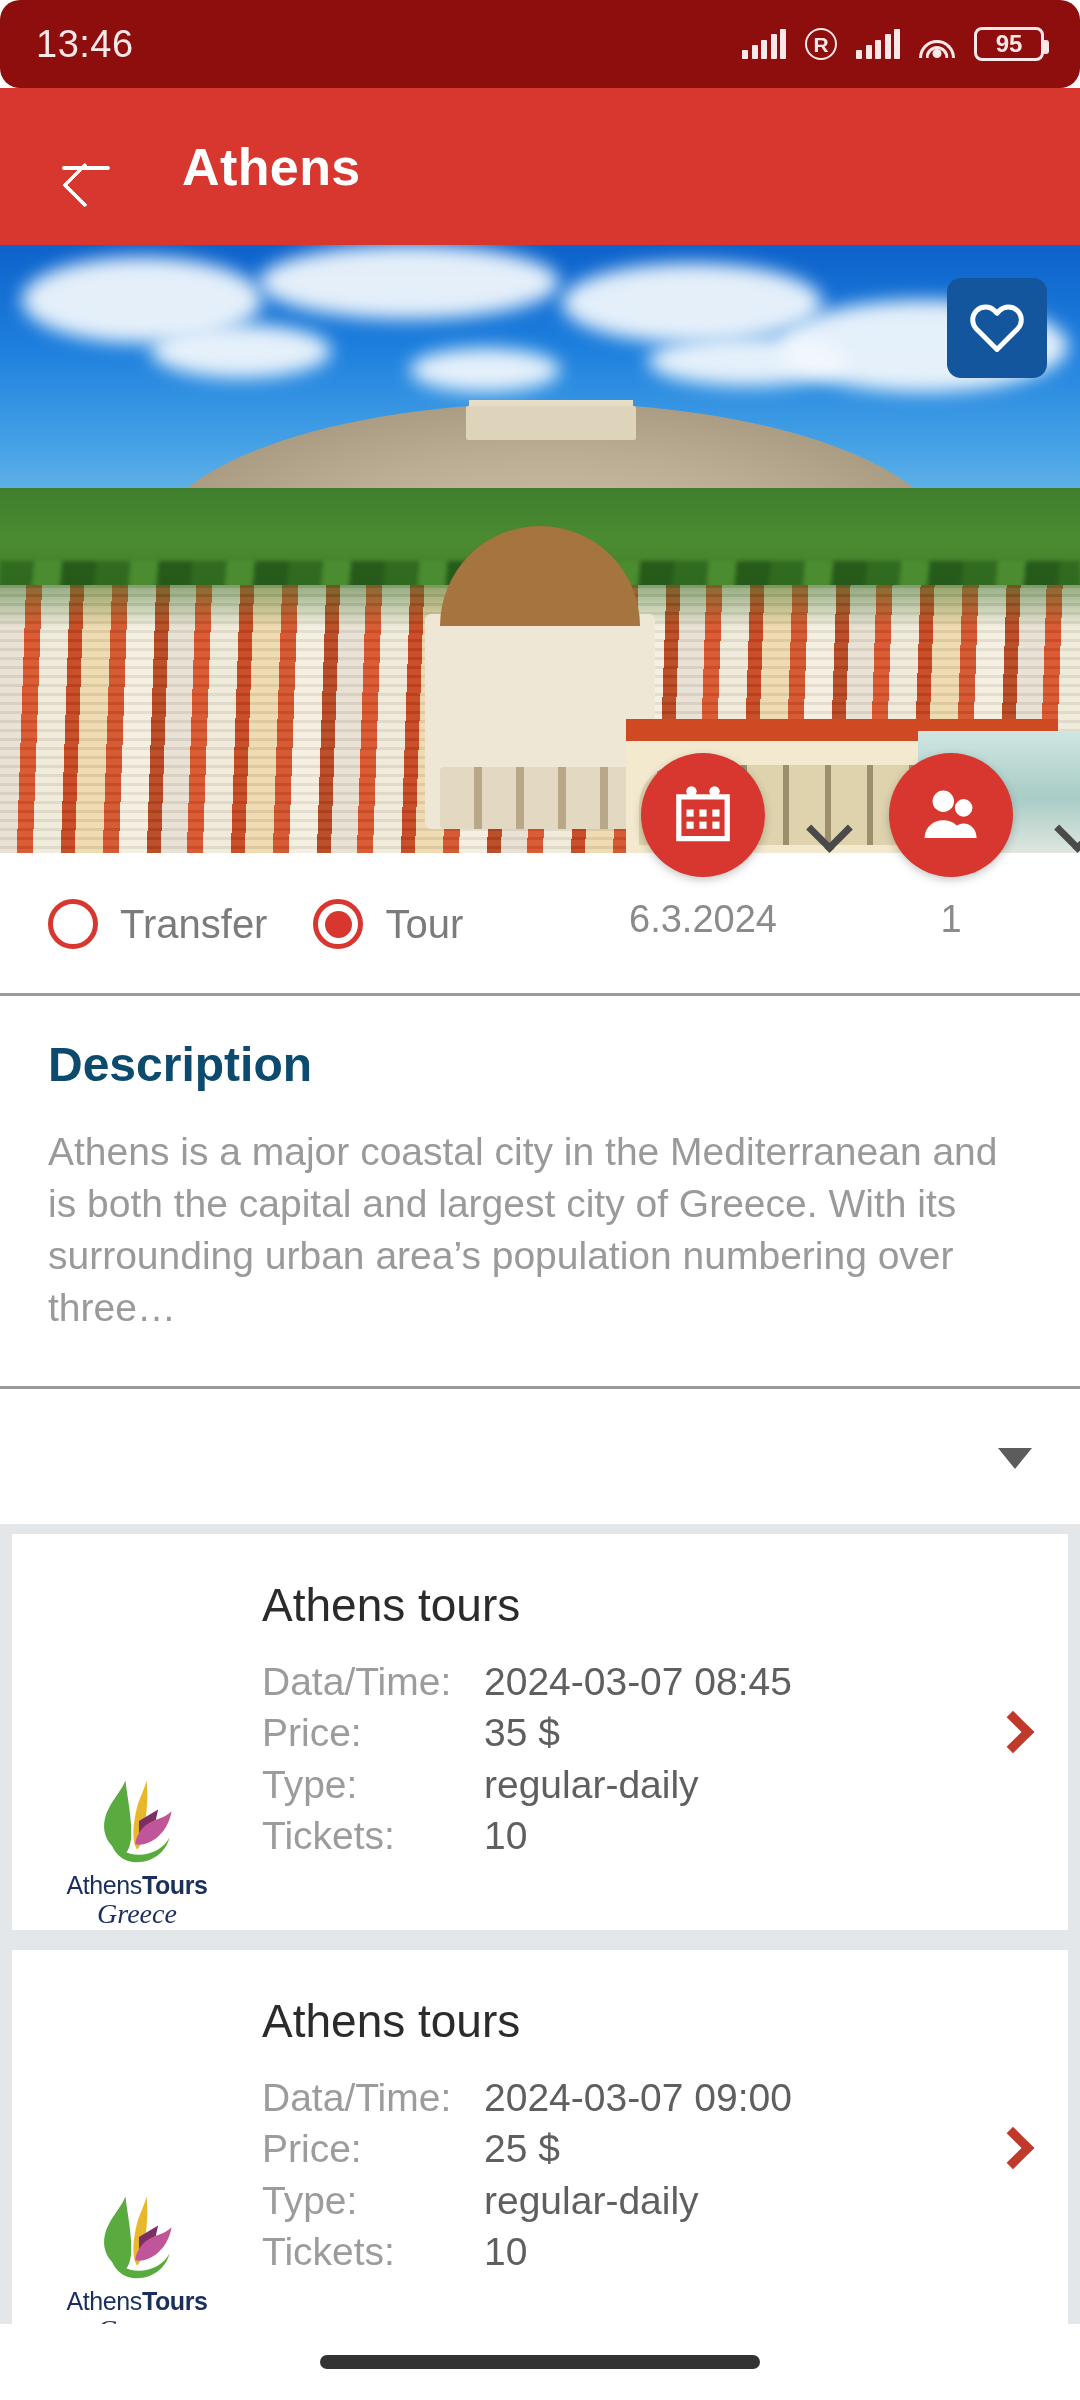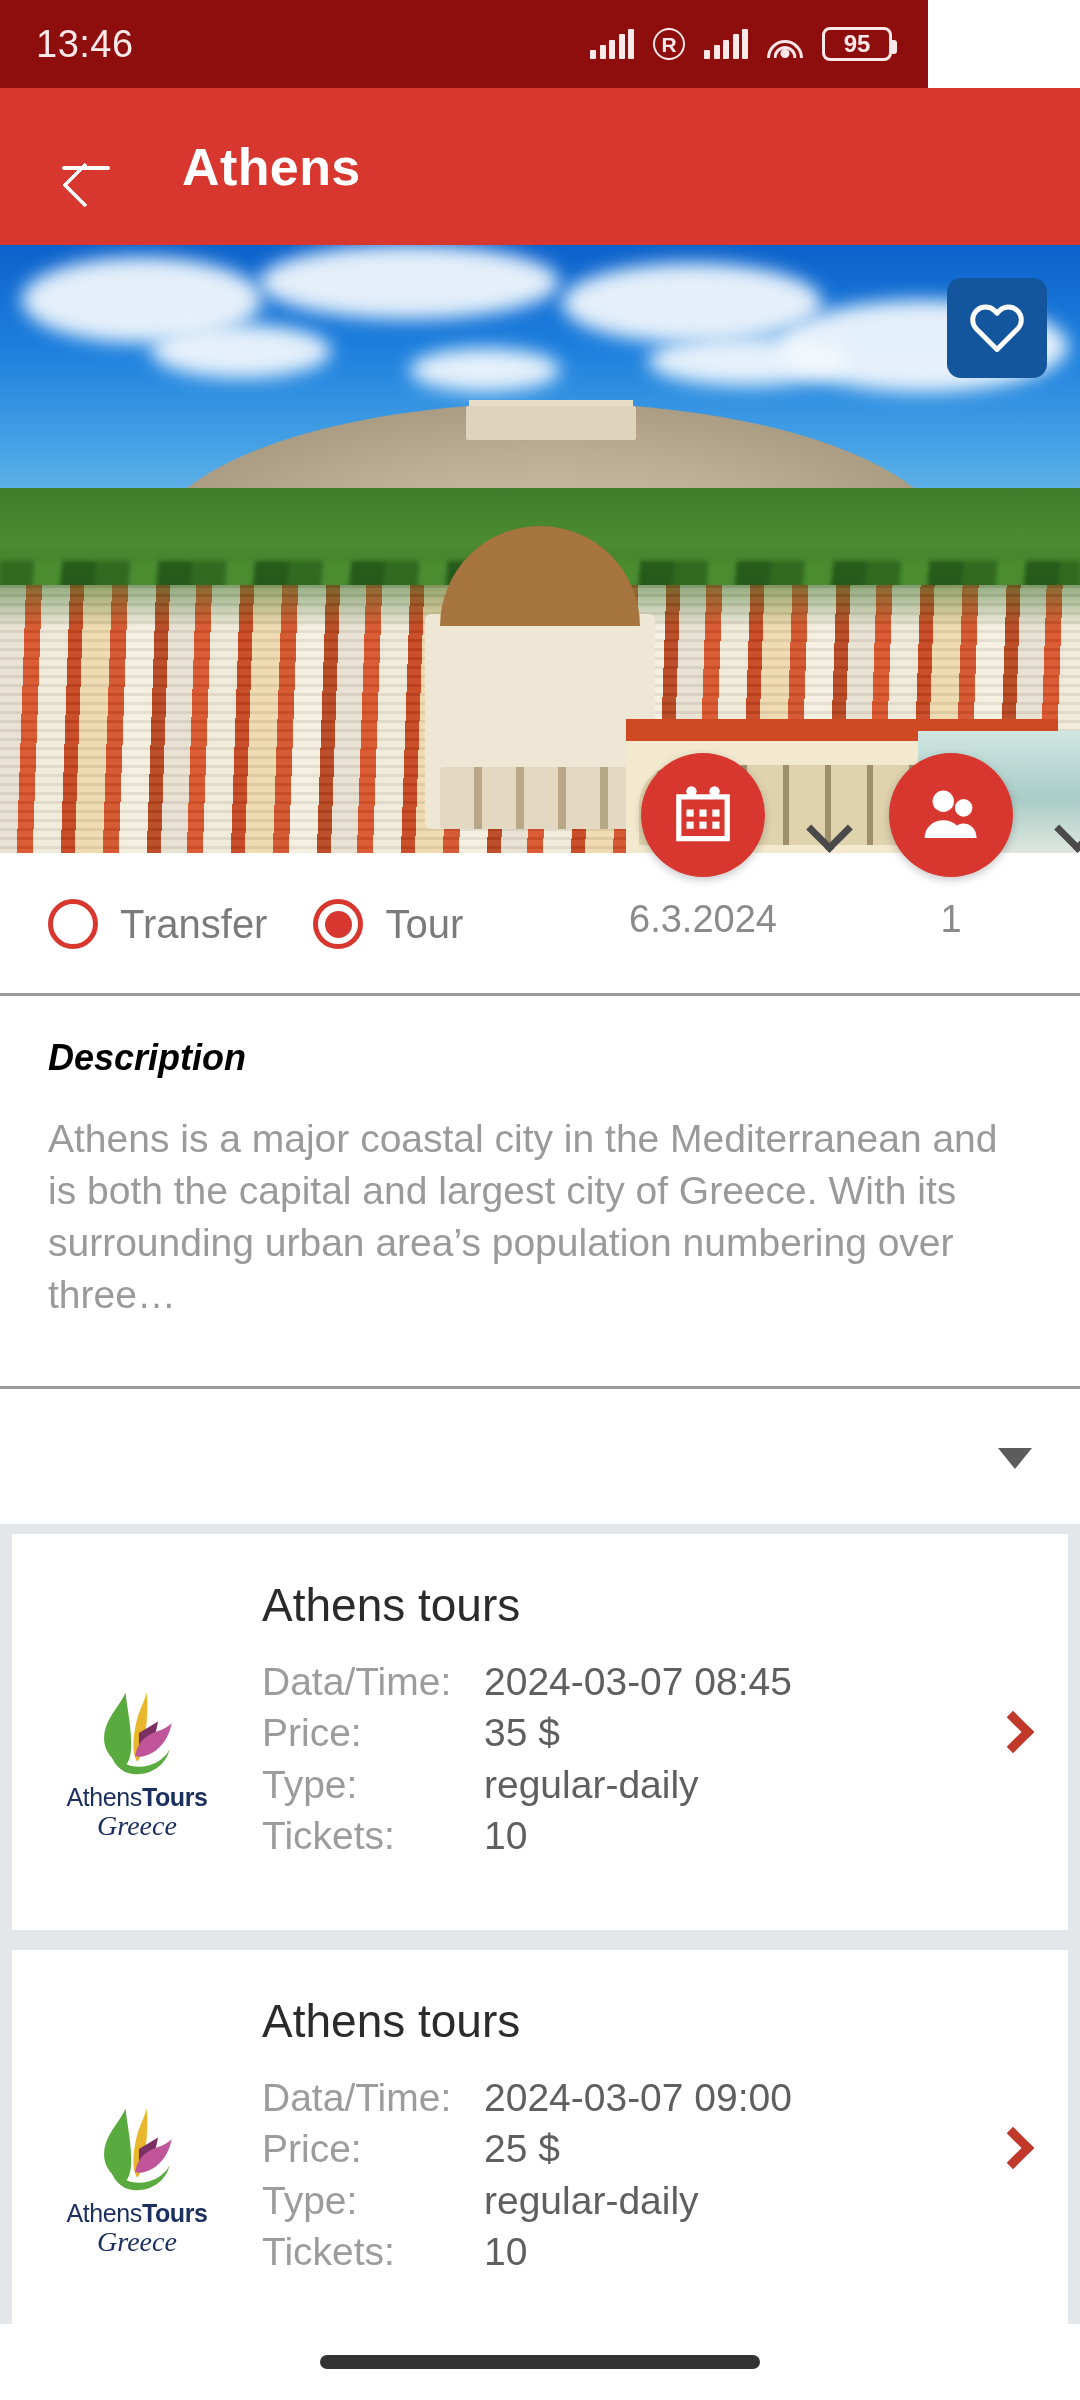--- a/index.html
+++ b/index.html
@@ -6,23 +6,23 @@
   html,body { width:1080px; height:2400px; }
   body {
     font-family:"Liberation Sans", sans-serif;
     background:#ffffff;
     overflow:hidden;
     position:relative;
   }
 
   
   .statusbar{
-    position:absolute; top:0; left:0; width:928px; height:88px;
+    position:absolute; top:0; left:0; width:1080px; height:88px;
     background:#8e0d0d; display:flex; align-items:center;
-    padding:16px 36px; color:#fdf2f2;
+    padding:16px 36px; color:#fdf2f2;border-radius:20px;
   }
   .sb-time{ font-size:38px; font-weight:400; letter-spacing:.5px; color:#fbe9e9;}
   .sb-right{ margin-left:auto; display:flex; align-items:center; gap:19px;}
   .sig{ display:flex; align-items:flex-end; gap:3.5px; height:30px;}
   .sig i{ display:block; width:6px; background:#fbe9e9; border-radius:1px;}
   .sig i:nth-child(1){height:9px}
   .sig i:nth-child(2){height:14px}
   .sig i:nth-child(3){height:19px}
   .sig i:nth-child(4){height:25px}
   .sig i:nth-child(5){height:30px}
@@ -180,21 +180,21 @@
   }
   .picker .val{
     margin-top:21px; font-size:38px; color:#8b8b8b; white-space:nowrap;
   }
 
   
   .desc{
     position:absolute; top:999px; left:0; width:1080px; height:390px;
     background:#fff; padding:38px 48px 0 48px; border-bottom:3px solid #9a9a9a;
   }
-  .desc-title{ font-size:36px; font-weight:700; color:#000000;font-style:italic; }
+  .desc-title{ font-size:48px; font-weight:700; color:#0c4a6e; }
   .desc-body{
     margin-top:34px; font-size:39px; line-height:1.33; color:#9a9a9a;
   }
 
   
   .sortrow{
     position:absolute; top:1392px; left:0; width:1080px; height:132px;
     background:#fff; display:flex; align-items:center; padding:0 48px; cursor:pointer;
   }
   .sort-label{ font-size:43px; color:#1d1d1d;}
@@ -207,21 +207,21 @@
   
   .listwrap{
     position:absolute; top:1524px; left:0; width:1080px; height:800px;
     background:#e3e7ea; padding:10px 12px 0 12px;
   }
   .card{
     position:relative; background:#fff; width:100%; height:396px;
     margin-bottom:20px; display:flex; cursor:pointer;
   }
   .card-logo{
-    width:250px; flex:none; display:flex; align-items:center; justify-content:center;
+    width:250px; flex:none; display:flex; align-items:flex-end; justify-content:center;
     padding-top:60px;
   }
   .logo{ width:170px; text-align:center;}
   .logo svg{ width:96px; height:96px; display:block; margin:0 auto;}
   .logo .l1{ font-size:25px; color:#1b2f5e; font-weight:700; margin-top:4px; letter-spacing:-.4px;}
   .logo .l1 em{ font-style:normal; font-weight:400;}
   .logo .l2{ font-family:"Liberation Serif", serif; font-style:italic; font-size:28px; color:#1b2f5e; margin-top:-2px;}
   .card-body{ flex:1; padding:44px 0 0 0;}
   .card-title{ font-size:46px; color:#2b2b2b; margin-bottom:24px;}
   .kv{ display:flex; font-size:39px; line-height:1.32;}

